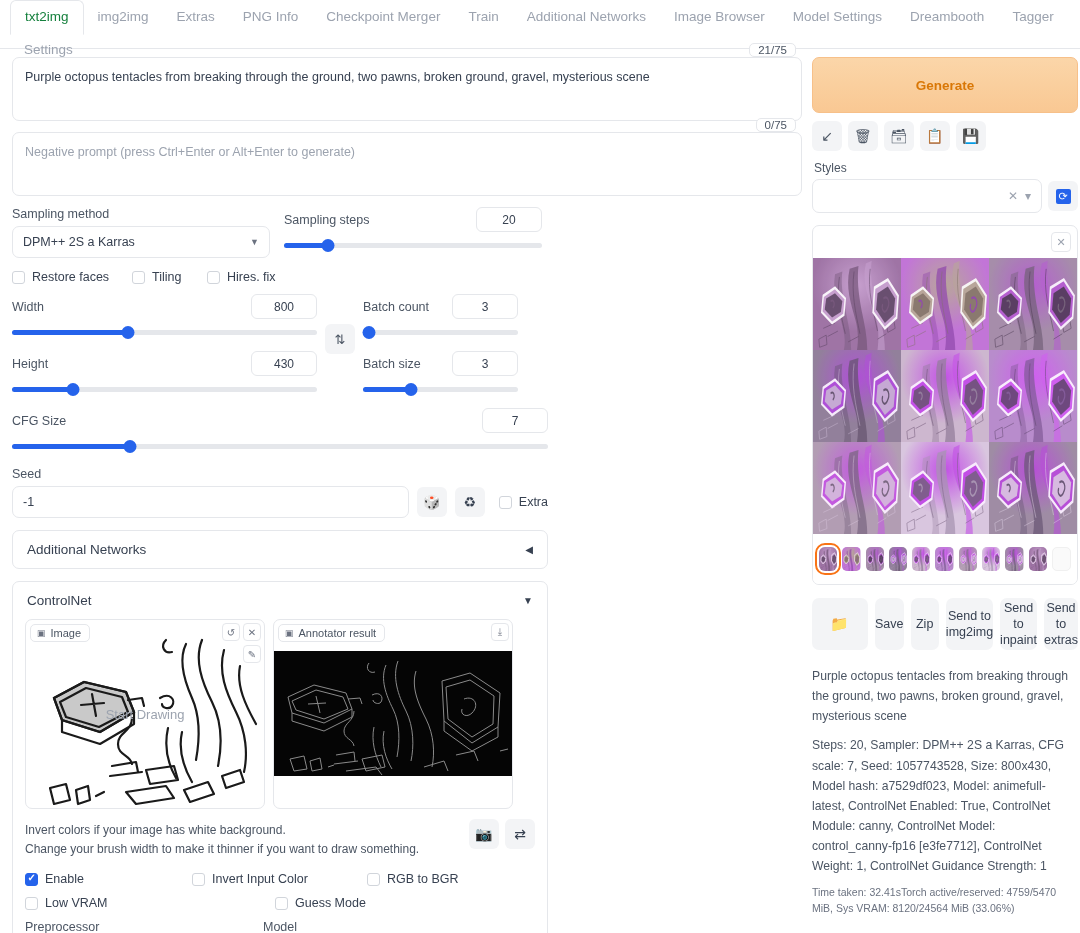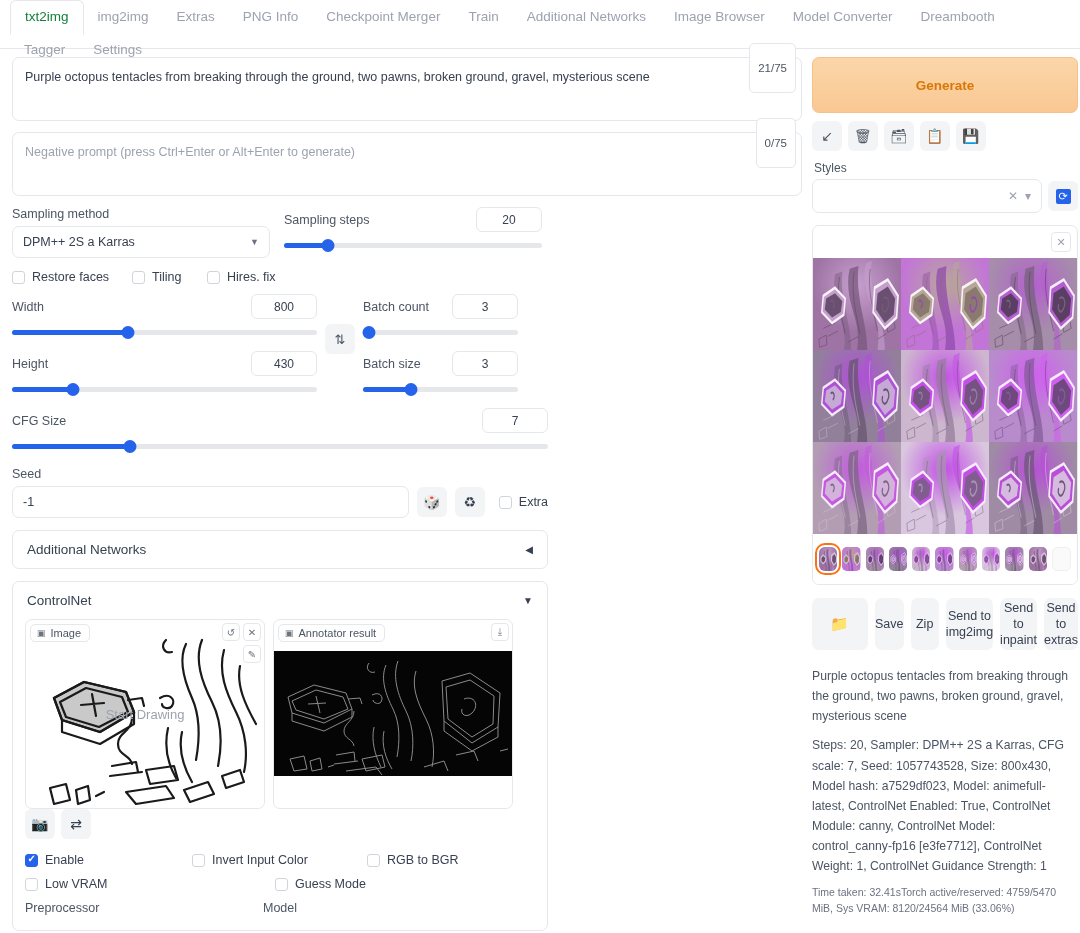--- a/index.html
+++ b/index.html
@@ -45,21 +45,21 @@
   
   .wrap { display: flex; padding: 8px 12px 0 12px; gap: 10px; }
   .colL { width: 790px; flex: none; }
   .colR { width: 266px; flex: none; }
 
   
   .prompt-block { position: relative; margin-bottom: 8px; }
   .counter {
     position: absolute; right: 6px; top: -14px;
     background: #fff; border: 1px solid #e5e7eb;
-    border-radius: 5px; padding: 18px 8px;
+    border-radius: 5px; padding: 0 8px;
     font-size: 11.5px; color: #4b5563; z-index: 4;
   }
   .ta {
     width: 100%; height: 64px;
     border: 1px solid #e5e7eb; border-radius: 7px;
     background: #fff; resize: none;
     padding: 10px 12px;
     font-family: "Liberation Sans", sans-serif;
     font-size: 12.5px; color: #374151;
     line-height: 1.45; outline: none;
@@ -249,21 +249,21 @@
 
 <div class="tabbar">
   <div class="tab active">txt2img</div>
   <div class="tab">img2img</div>
   <div class="tab">Extras</div>
   <div class="tab">PNG Info</div>
   <div class="tab">Checkpoint Merger</div>
   <div class="tab">Train</div>
   <div class="tab">Additional Networks</div>
   <div class="tab">Image Browser</div>
-  <div class="tab">Model Converter</div>
+  <div class="tab">Model Settings</div>
   <div class="tab">Dreambooth</div>
   <div class="tab">Tagger</div>
   <div class="tab">Settings</div>
   <div class="tabrow2">
     <div class="tab">Extensions</div>
   </div>
 </div>
 
 <div class="wrap">
 
@@ -507,20 +507,24 @@
                     <path d="M226 100 L234 98"></path>
                     <path d="M95 12 C91 17 95 23 101 21"></path>
                   </g>
                 </svg>
               </div>
             </div>
           </div>
         </div>
 
         <div class="cn-note-row">
+          <div class="cn-note">
+            <div>Invert colors if your image has white background.</div>
+            <div>Change your brush width to make it thinner if you want to draw something.</div>
+          </div>
           <div class="cn-note-btns">
             <div class="sbtn">
               <span>📷</span>
             </div>
             <div class="sbtn">
               <span>⇄</span>
             </div>
           </div>
         </div>
 

